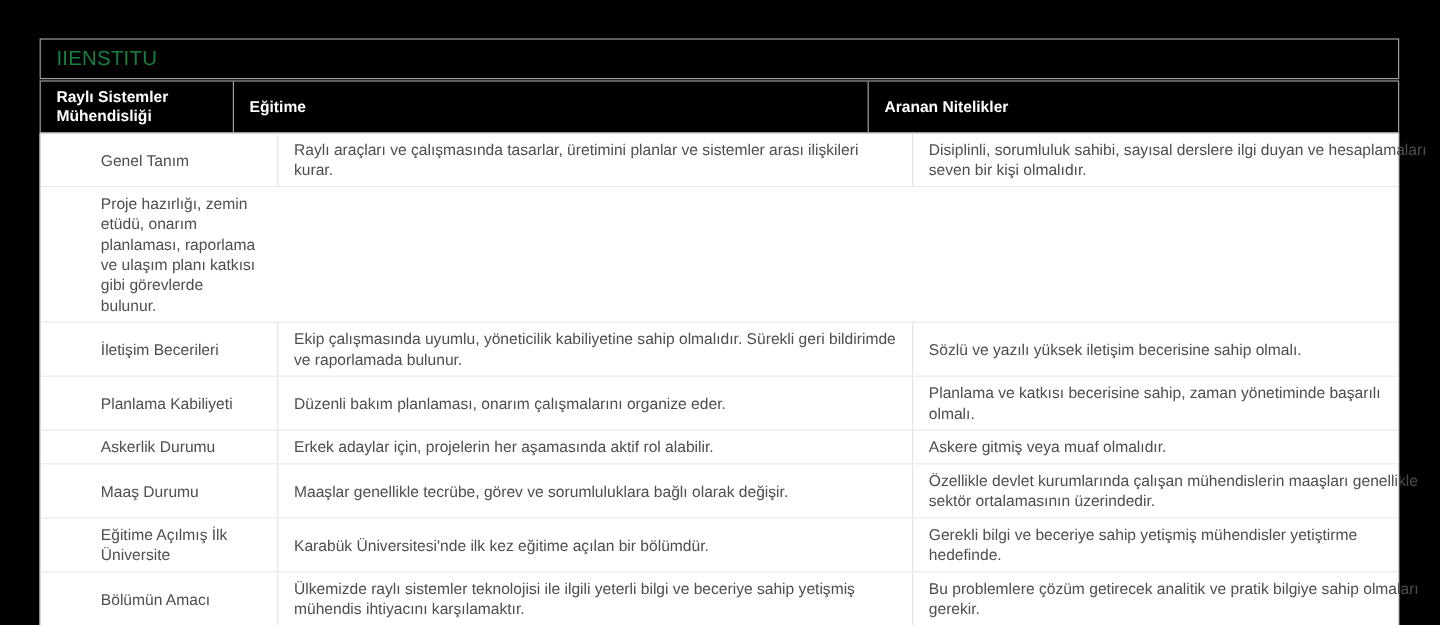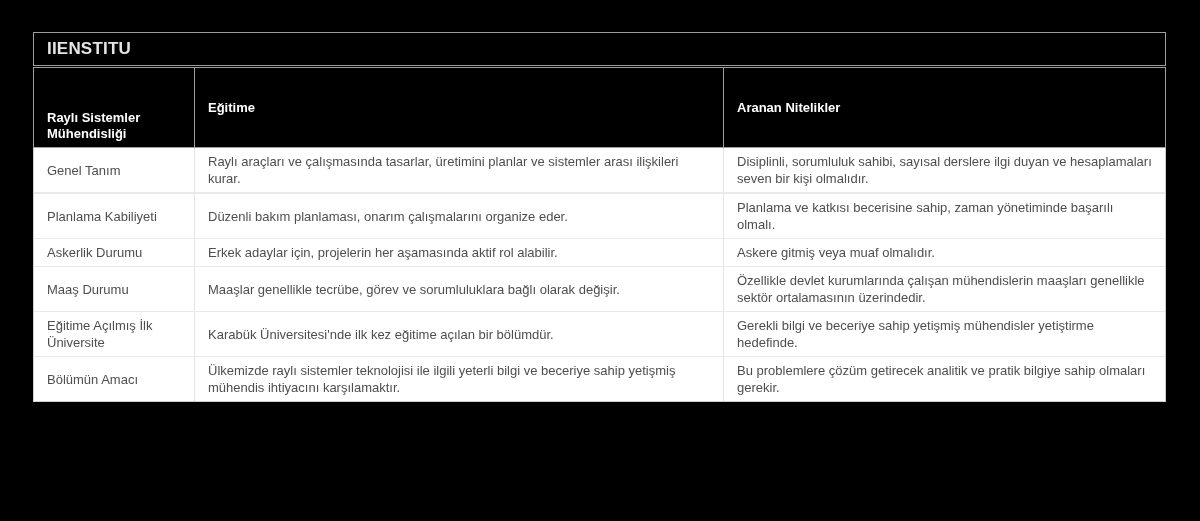--- a/index.html
+++ b/index.html
@@ -23,22 +23,22 @@
   .title-bar {
     box-sizing: border-box;
     height: 34px;
     background: #000000;
     border: 1px solid #9e9e9e;
     display: flex;
     align-items: center;
     padding: 0 13px;
   }
   .title-bar .title-text {
-    color: #e5e5e5;
-    font-weight: bold;
+    color: #15803d;
+    font-weight: normal;
     font-size: 17px;
     letter-spacing: 0.2px;
   }
   .header-row {
     box-sizing: border-box;
     margin-top: 1px;
     background: #000000;
     border: 1px solid #9e9e9e;
     display: grid;
     grid-template-columns: 160px 529px 442px;
@@ -50,32 +50,32 @@
     font-weight: bold;
     font-size: 13px;
     line-height: 16px;
     padding: 5px 13px;
     display: flex;
     align-items: center;
     border-left: 1px solid #9e9e9e;
   }
   .header-cell:first-child {
     border-left: none;
-    margin-top: 37px;
   }
   .table-body {
     box-sizing: border-box;
     background: #ffffff;
     border: 1px solid #cfcfcf;
     border-top: none;
   }
   .table-row {
     display: grid;
     grid-template-columns: 160px 529px 442px;
     border-top: 1px solid #e9e9e9;
+    padding-left: 37px;
   }
   .table-row:first-child {
     border-top: none;
   }
   .body-cell {
     box-sizing: border-box;
     padding: 5px 13px;
     font-size: 13px;
     line-height: 17px;
     color: #4e4e4e;
@@ -102,20 +102,26 @@
     <div class="header-cell">Aranan Nitelikler</div>
   </div>
 
   <div class="table-body">
       <div class="table-row">
         <div class="body-cell">Genel Tanım</div>
         <div class="body-cell">Raylı araçları ve çalışmasında tasarlar, üretimini planlar ve sistemler arası ilişkileri kurar.</div>
         <div class="body-cell">Disiplinli, sorumluluk sahibi, sayısal derslere ilgi duyan ve hesaplamaları seven bir kişi olmalıdır.</div>
       </div>
       <div class="table-row">
+        <div class="body-cell">Proje hazırlığı, zemin etüdü, onarım planlaması, raporlama ve ulaşım planı katkısı gibi görevlerde bulunur.</div>
+      </div>
+      <div class="table-row">
+        <div class="body-cell">İletişim Becerileri</div>
+        <div class="body-cell">Ekip çalışmasında uyumlu, yöneticilik kabiliyetine sahip olmalıdır. Sürekli geri bildirimde ve raporlamada bulunur.</div>
+        <div class="body-cell">Sözlü ve yazılı yüksek iletişim becerisine sahip olmalı.</div>
       </div>
       <div class="table-row">
         <div class="body-cell">Planlama Kabiliyeti</div>
         <div class="body-cell">Düzenli bakım planlaması, onarım çalışmalarını organize eder.</div>
         <div class="body-cell">Planlama ve katkısı becerisine sahip, zaman yönetiminde başarılı olmalı.</div>
       </div>
       <div class="table-row">
         <div class="body-cell">Askerlik Durumu</div>
         <div class="body-cell">Erkek adaylar için, projelerin her aşamasında aktif rol alabilir.</div>
         <div class="body-cell">Askere gitmiş veya muaf olmalıdır.</div>

